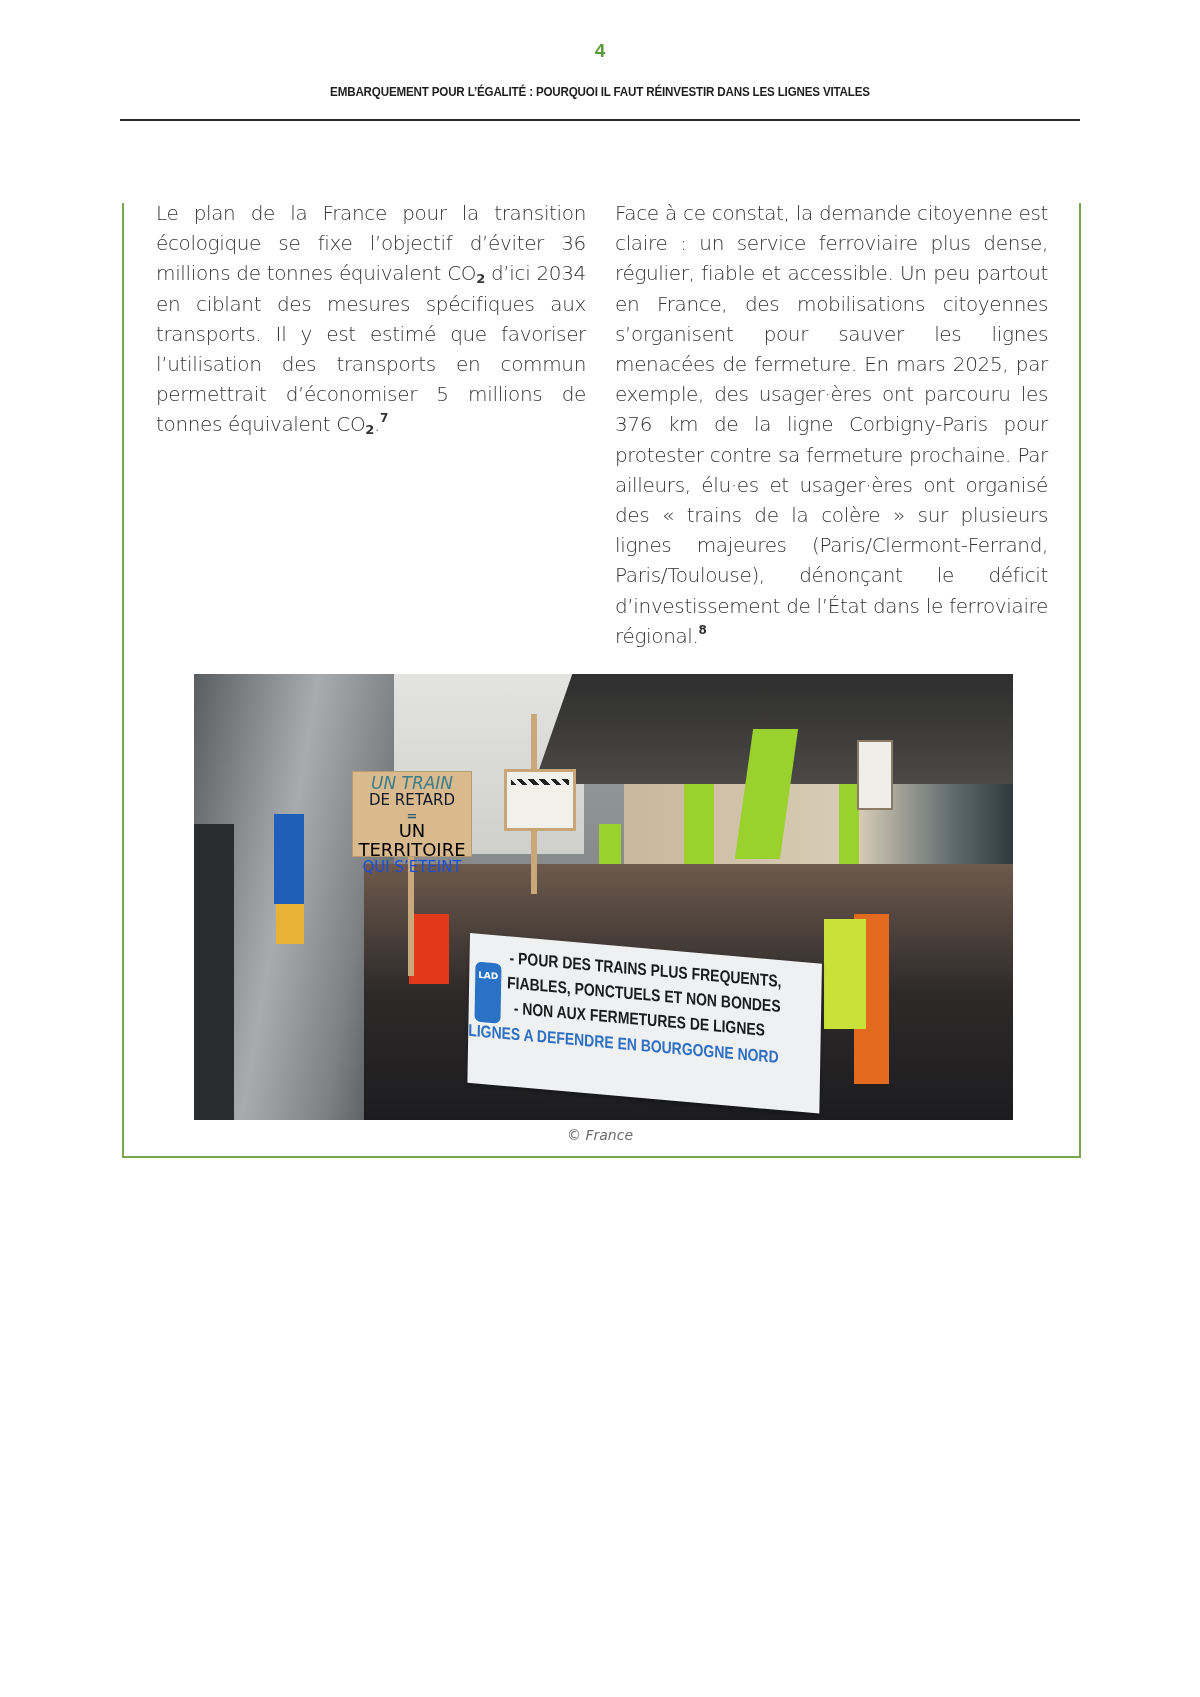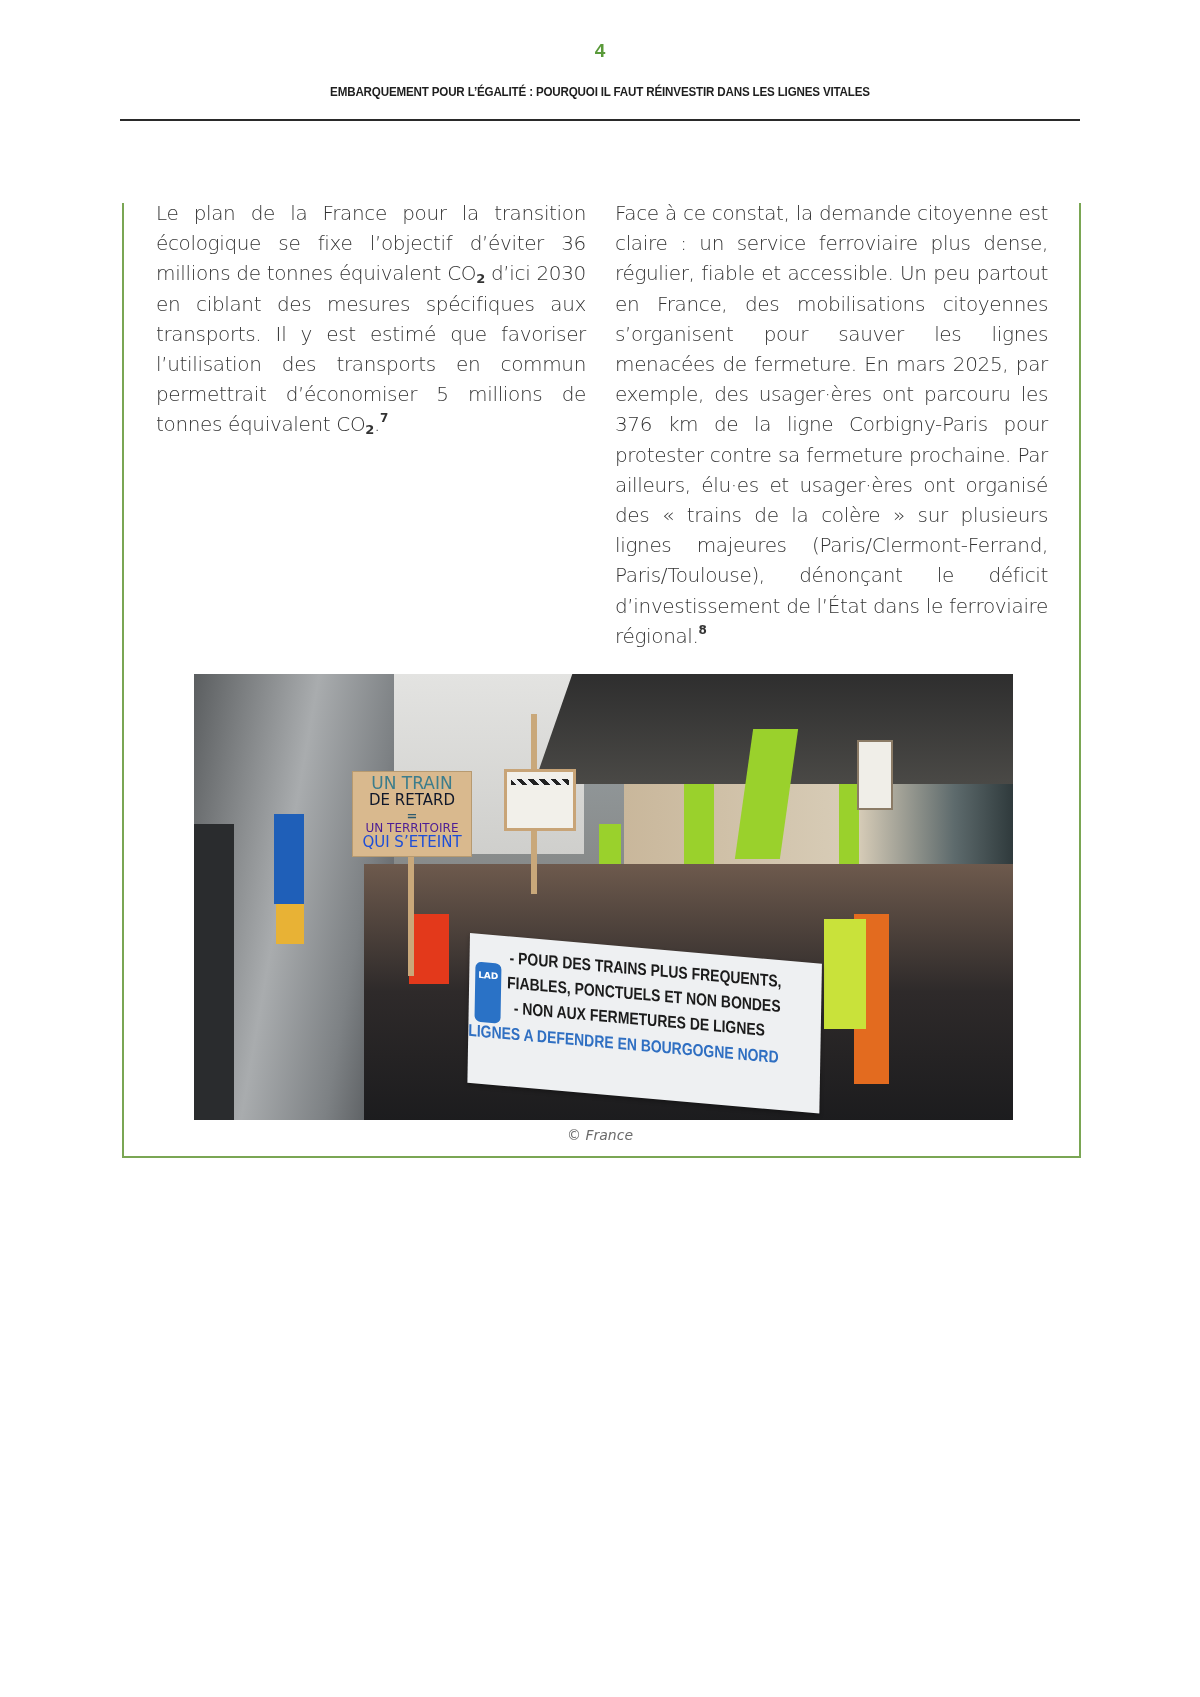--- a/index.html
+++ b/index.html
@@ -43,24 +43,24 @@
     .photo .f2 { left: 490px; top: 110px; width: 30px; height: 100px; }
     .photo .f3 { left: 405px; top: 150px; width: 22px; height: 50px; }
     .photo .f4 { left: 645px; top: 110px; width: 20px; height: 80px; }
     .photo .vest { position: absolute; left: 630px; top: 245px; width: 42px; height: 110px; background: #c9e23a; }
     .photo .scarf { position: absolute; left: 215px; top: 240px; width: 40px; height: 70px; background: #e3391b; }
     .photo .orange { position: absolute; left: 660px; top: 240px; width: 35px; height: 170px; background: #e36b1f; }
 
     .sign { position: absolute; background: #d9b98e; border: 1px solid #b79a70; box-sizing: border-box;
             font-family: "DejaVu Sans", sans-serif; text-align: center; line-height: 1.05; }
     .sign-main { left: 158px; top: 97px; width: 120px; height: 86px; padding-top: 3px; }
-    .sign-main .l1 { color: #3c7d8c; font-size: 17px; }
+    .sign-main .l1 { color: #3c7d8c; font-size: 17px; font-style: italic; }
     .sign-main .l2 { color: #0f172a; font-size: 15px; }
     .sign-main .l3 { color: #2d5a6e; font-size: 13px; font-weight: bold; }
-    .sign-main .l4 { color: #4c1d95; font-size: 12px; }
+    .sign-main .l4 { color: #000000; font-size: 18px; }
     .sign-main .l5 { color: #1d4ed8; font-size: 15px; }
     .sign-stick { position: absolute; background: #c9a87a; width: 6px; }
     .st1 { left: 214px; top: 182px; height: 120px; }
     .st2 { left: 337px; top: 40px; height: 55px; }
     .st2b { left: 337px; top: 150px; height: 70px; }
     .sign-small { left: 310px; top: 95px; width: 72px; height: 62px; background: #f2f0ea; border: 3px solid #c8a477;
                   font-size: 6px; color: #333; padding-top: 4px; }
     .sign-small .stripe { height: 6px; margin: 3px 4px;
                           background: repeating-linear-gradient(45deg, #222 0 4px, #eee 4px 8px); }
     .sign-right { left: 663px; top: 66px; width: 36px; height: 70px; background: #f0eee8; border: 2px solid #8b7b66;
@@ -84,21 +84,21 @@
 </head>
 <body>
 
 <div class="page-number">4</div>
 <div class="header-title">EMBARQUEMENT POUR L’ÉGALITÉ :  POURQUOI IL FAUT RÉINVESTIR DANS LES LIGNES VITALES</div>
 <div class="header-rule"></div>
 
 <div class="frame"></div>
 
 <div class="col col-left">
-  <span>Le plan de la France pour la transition écologique se fixe l’objectif d’éviter 36 millions de tonnes équivalent CO</span><sub>2</sub><span> d’ici 2030 en ciblant des mesures spécifiques aux transports. Il y est estimé que favoriser l’utilisation des transports en commun permettrait d’économiser 5 millions de tonnes équivalent CO</span><sub>2</sub><span>.</span><sup>7</sup>
+  <span>Le plan de la France pour la transition écologique se fixe l’objectif d’éviter 36 millions de tonnes équivalent CO</span><sub>2</sub><span> d’ici 2034 en ciblant des mesures spécifiques aux transports. Il y est estimé que favoriser l’utilisation des transports en commun permettrait d’économiser 5 millions de tonnes équivalent CO</span><sub>2</sub><span>.</span><sup>7</sup>
 </div>
 
 <div class="col col-right">
   <span>Face à ce constat, la demande citoyenne est claire : un service ferroviaire plus dense, régulier, fiable et accessible. Un peu partout en France, des mobilisations citoyennes s’organisent pour sauver les lignes menacées de fermeture. En mars 2025, par exemple, des usager·ères ont parcouru les 376 km de la ligne Corbigny-Paris pour protester contre sa fermeture prochaine. Par ailleurs, élu·es et usager·ères ont organisé des « trains de la colère » sur plusieurs lignes majeures (Paris/Clermont-Ferrand, Paris/Toulouse), dénonçant le déficit d’investissement de l’État dans le ferroviaire régional.</span><sup>8</sup>
 </div>
 
 <div class="photo" title="Manifestation sur un quai de gare en Bourgogne contre les fermetures de lignes">
   <div class="sky"></div>
   <div class="building"></div>
   <div class="canopy"></div>

